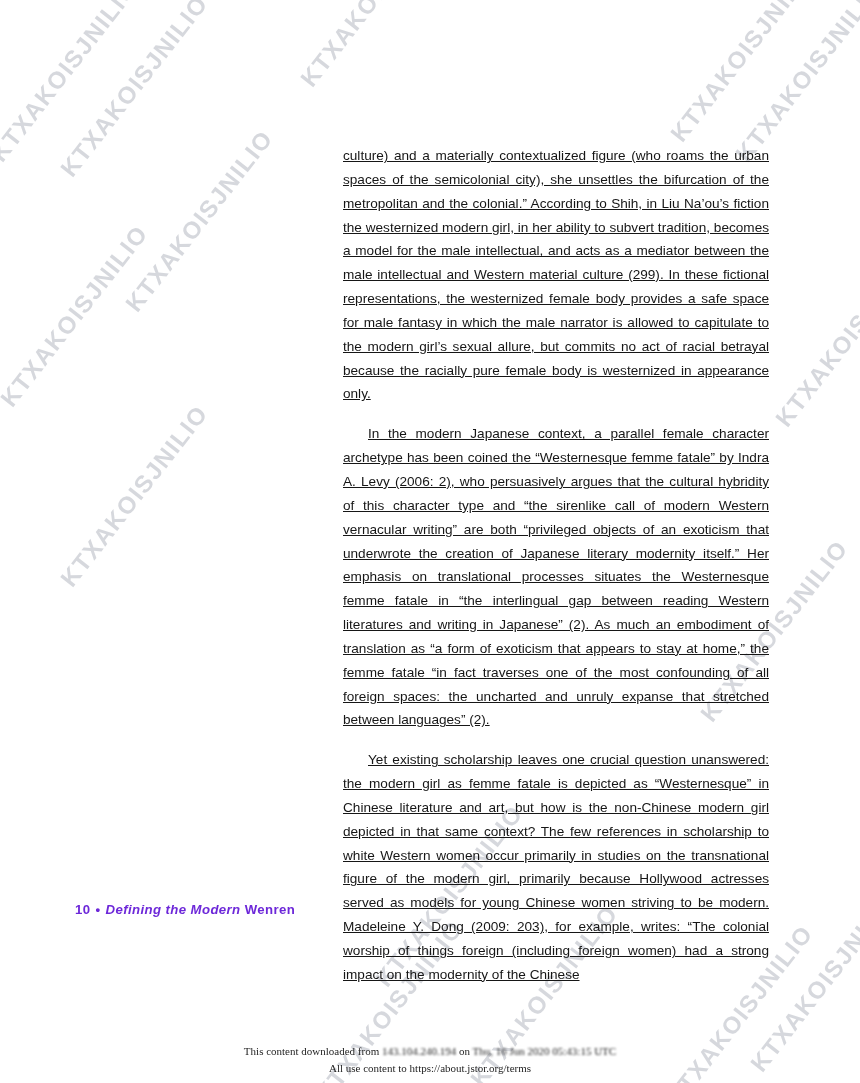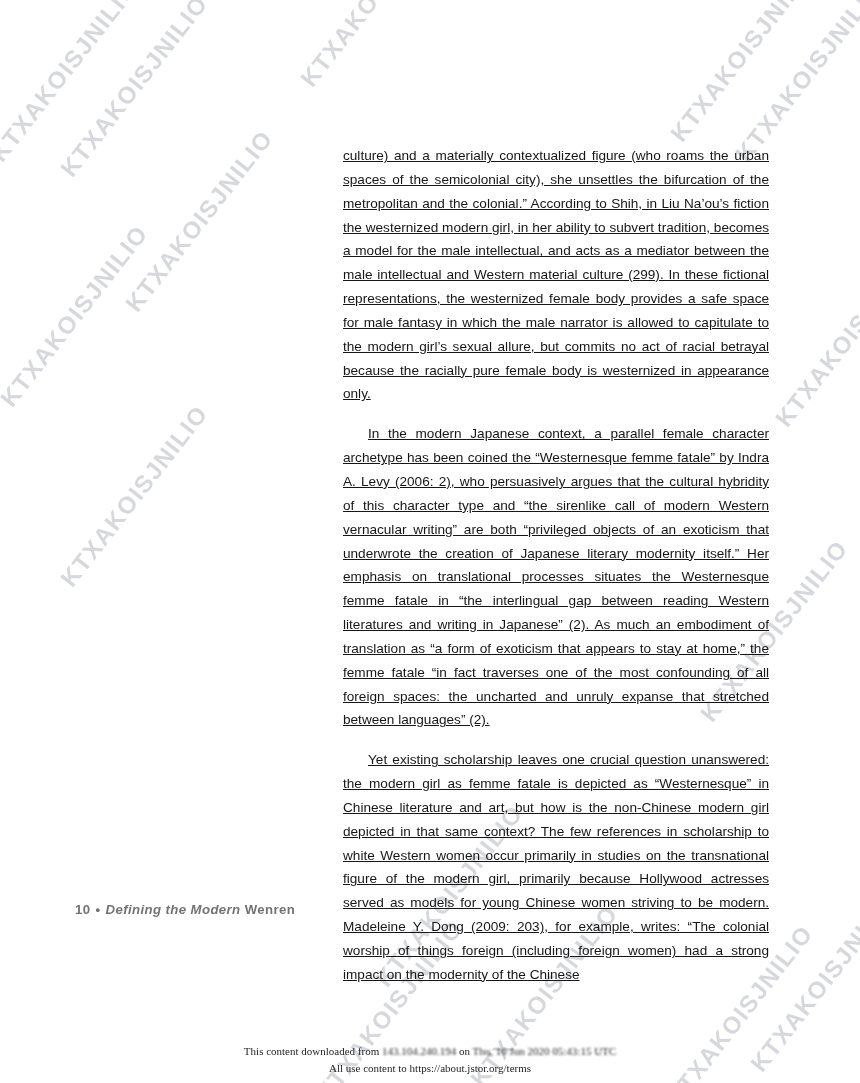--- a/index.html
+++ b/index.html
@@ -44,21 +44,21 @@
 
   
   .page-footer {
     position: absolute;
     left: 75px;
     top: 902px;
     z-index: 2;
     font-size: 13.2px;
     font-weight: bold;
     letter-spacing: 0.4px;
-    color: #737373;
+    color: #6d28d9;
     white-space: nowrap;
   }
   .page-footer .sep { margin: 0 5px; }
   .page-footer .it { font-style: italic; }
 
   
   .jstor {
     position: absolute;
     left: 0;
     top: 1043px;

